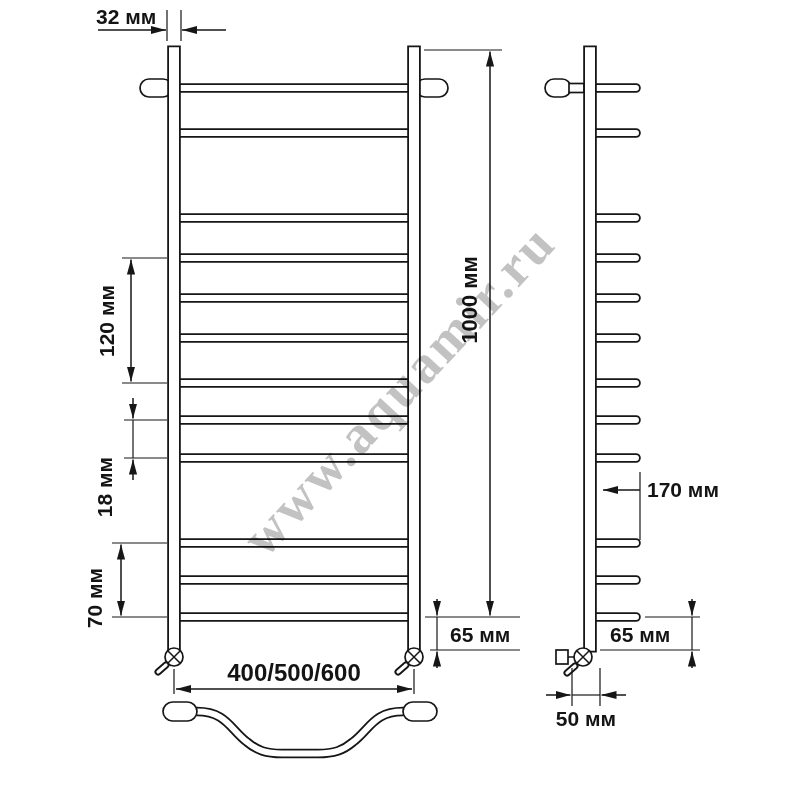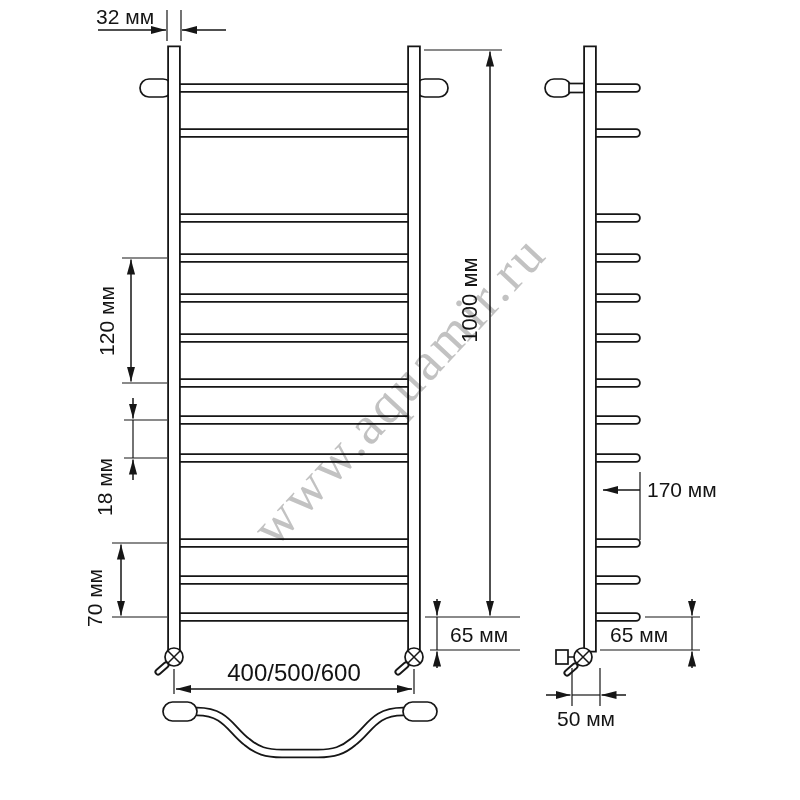--- a/index.html
+++ b/index.html
@@ -1,16 +1,16 @@
 <!DOCTYPE html>
 <html><head>
 <meta charset="utf-8">
 <style>
   html,body{margin:0;padding:0;background:#ffffff;}
-  .page{position:relative;width:800px;height:800px;background:#ffffff;overflow:hidden;}
+  .page{position:relative;width:800px;height:800px;background:#ffffff;overflow:hidden;font-weight:bold;}
   svg{display:block;}
   text{font-family:"Liberation Sans","DejaVu Sans",sans-serif;fill:#141414;}
   .wm{font-family:"Liberation Serif","DejaVu Serif",serif;fill:#c2c2c2;letter-spacing:3px;mix-blend-mode:multiply;}
   .ln{stroke:#161616;fill:none;}
   .tube-b{stroke:#161616;stroke-width:13.6;fill:none;}
   .tube-w{stroke:#ffffff;stroke-width:10;fill:none;}
   .rung-b{stroke:#161616;stroke-width:9.6;fill:none;stroke-linecap:round;}
   .rung-w{stroke:#ffffff;stroke-width:6;fill:none;stroke-linecap:round;}
   .fit{fill:#ffffff;stroke:#161616;stroke-width:1.7;}
   .dim{stroke:#161616;stroke-width:1.5;fill:none;}

